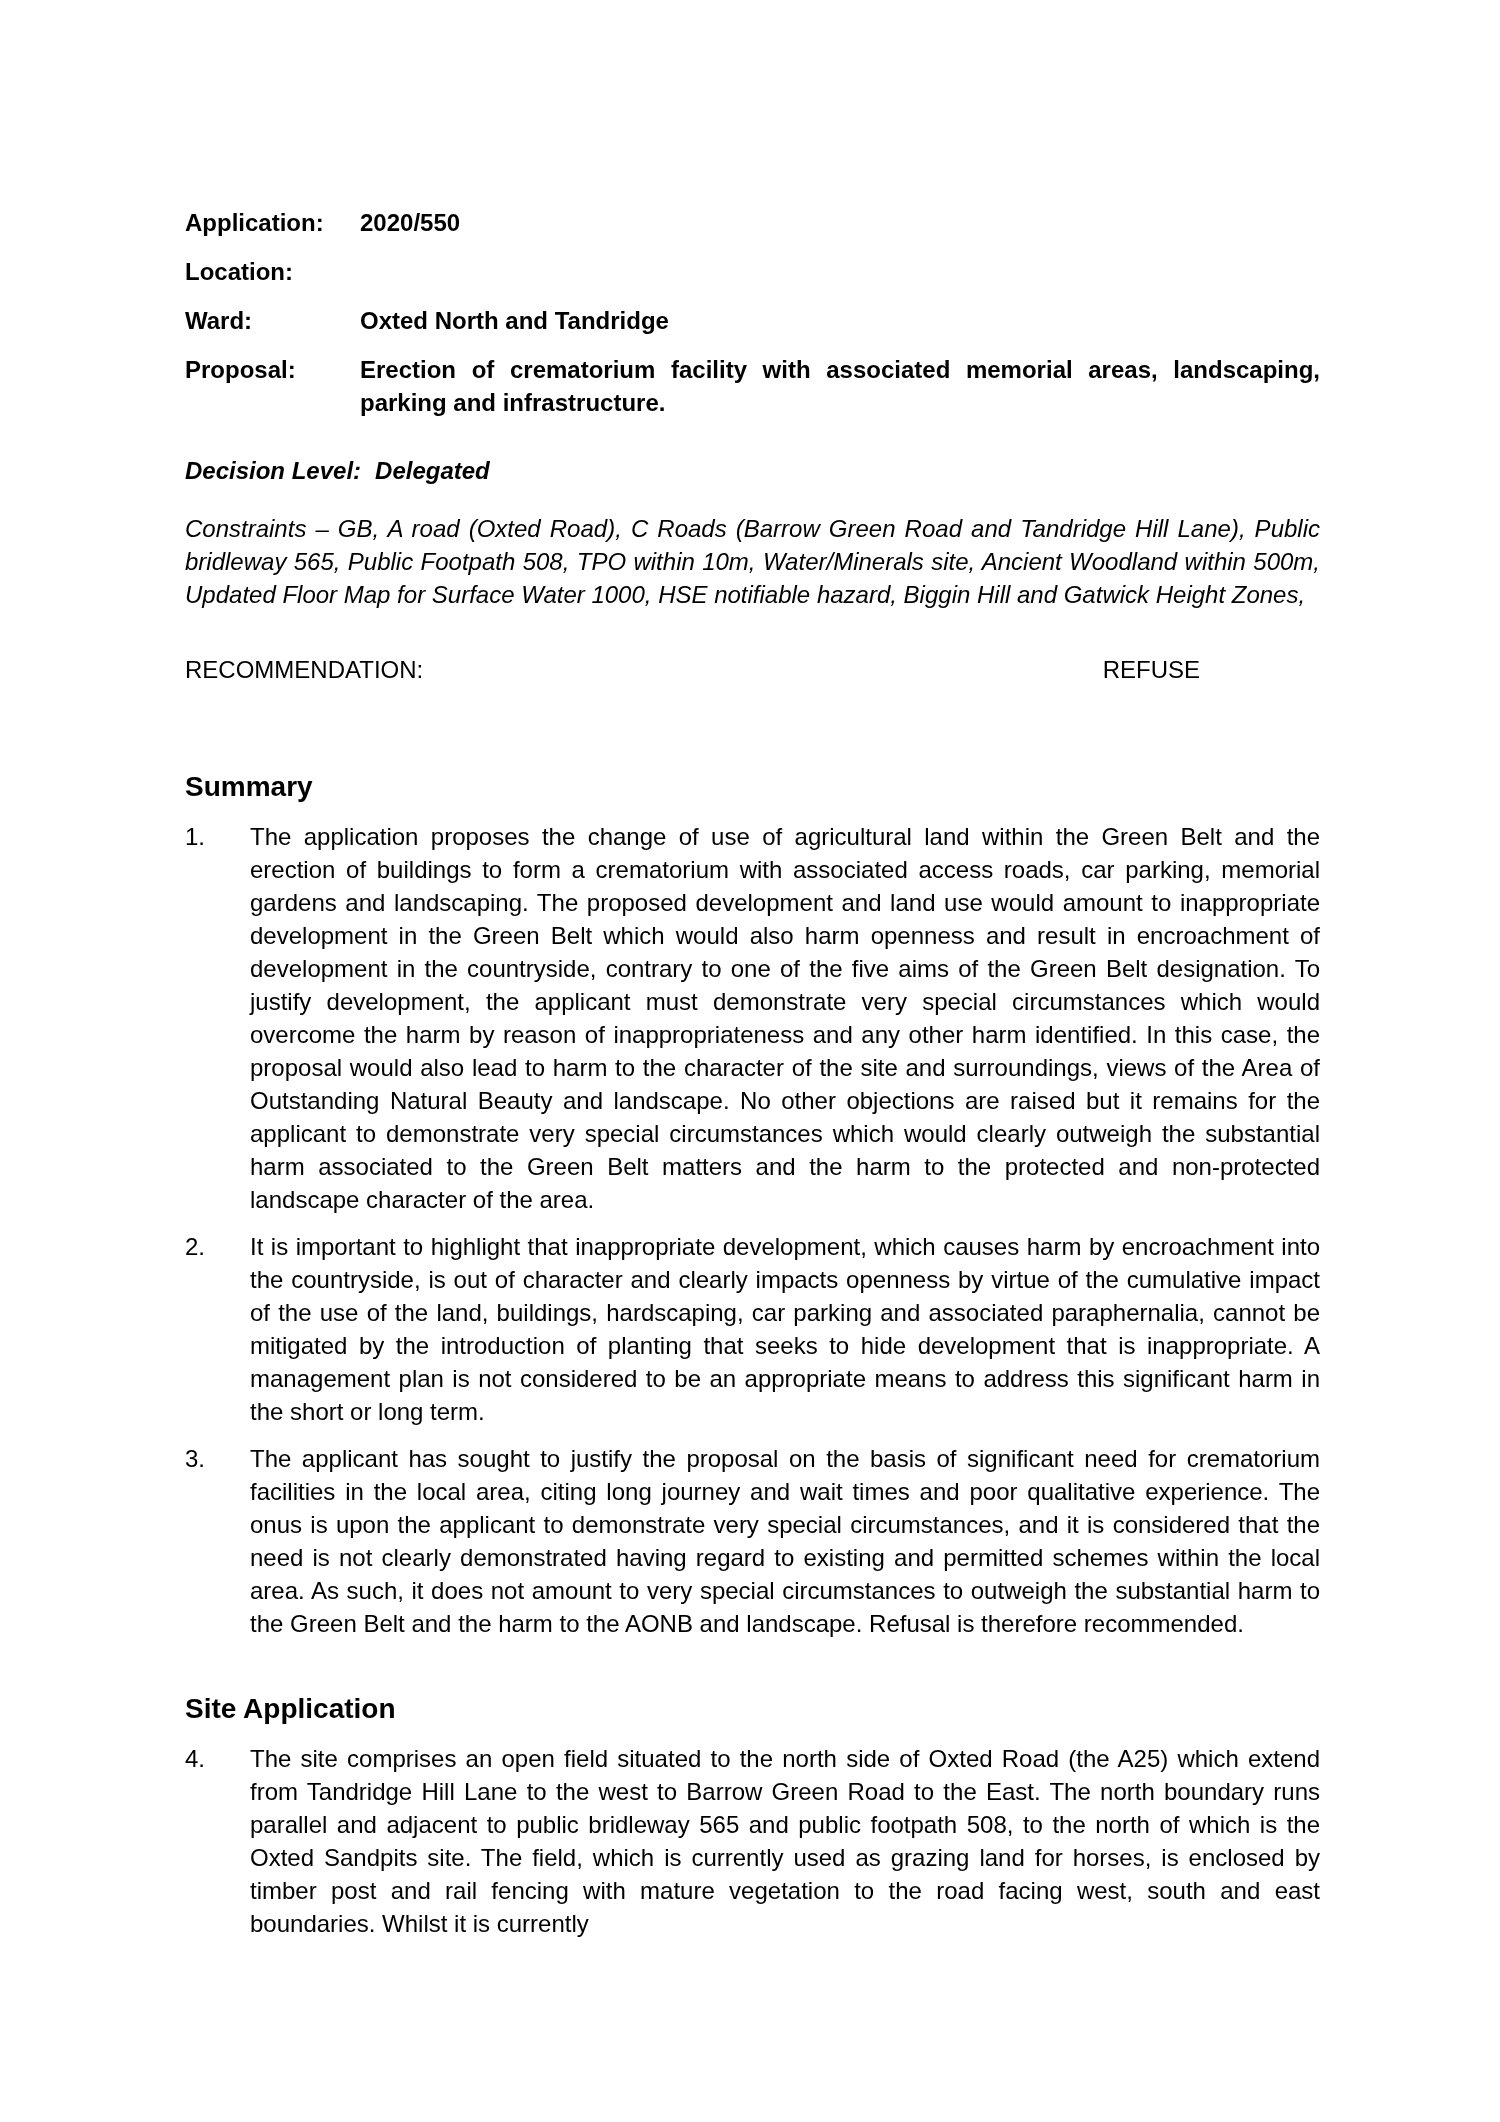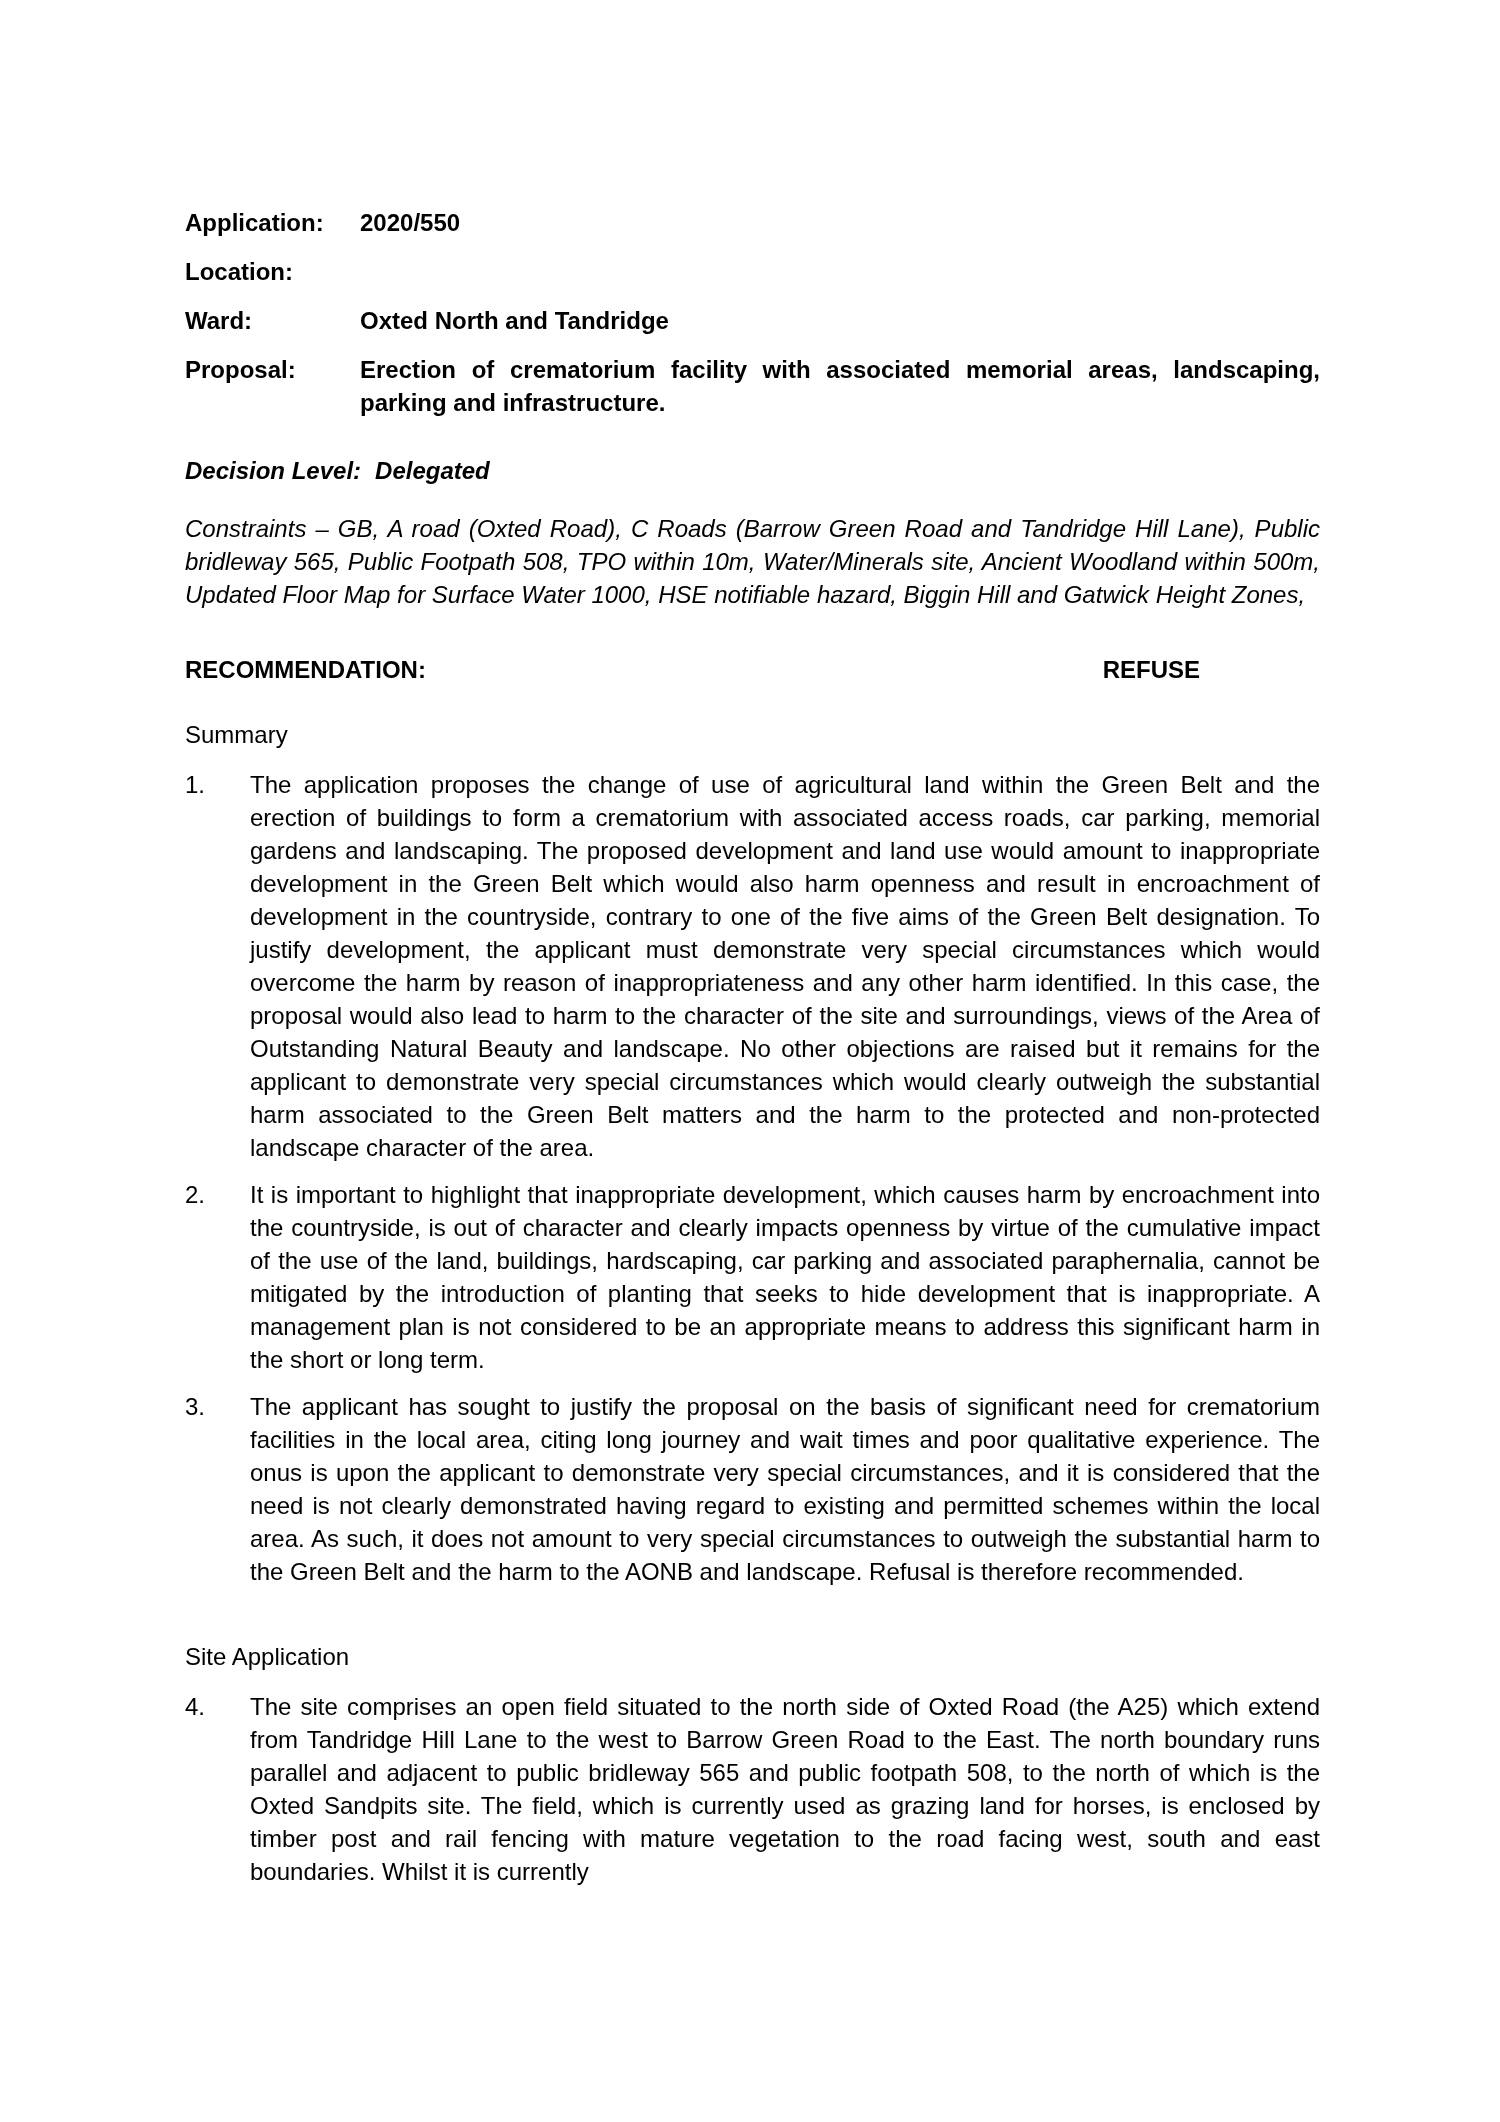--- a/index.html
+++ b/index.html
@@ -47,34 +47,34 @@
   
   .constraints {
     font-style: italic;
     text-align: justify;
     margin: 8px 0 42px 0;
   }
 
   
   .recommendation-row {
     display: flex;
-    font-weight: bold;
-    margin-bottom: 32px;
+    font-weight: normal;
+    margin-bottom: 84px;
     align-items: flex-end;
   }
   .recommendation-value {
     margin-left: auto;
     margin-right: 120px;
   }
 
   
   .section-heading {
-    font-size: 24px;
+    font-size: 28px;
     line-height: 33px;
-    font-weight: normal;
+    font-weight: bold;
     margin: 0 0 17px 0;
   }
   .section-heading.with-gap { margin-top: 52px; }
 
   
   .num-item {
     display: flex;
     margin: 0 0 14px 0;
   }
   .num-item .num {

